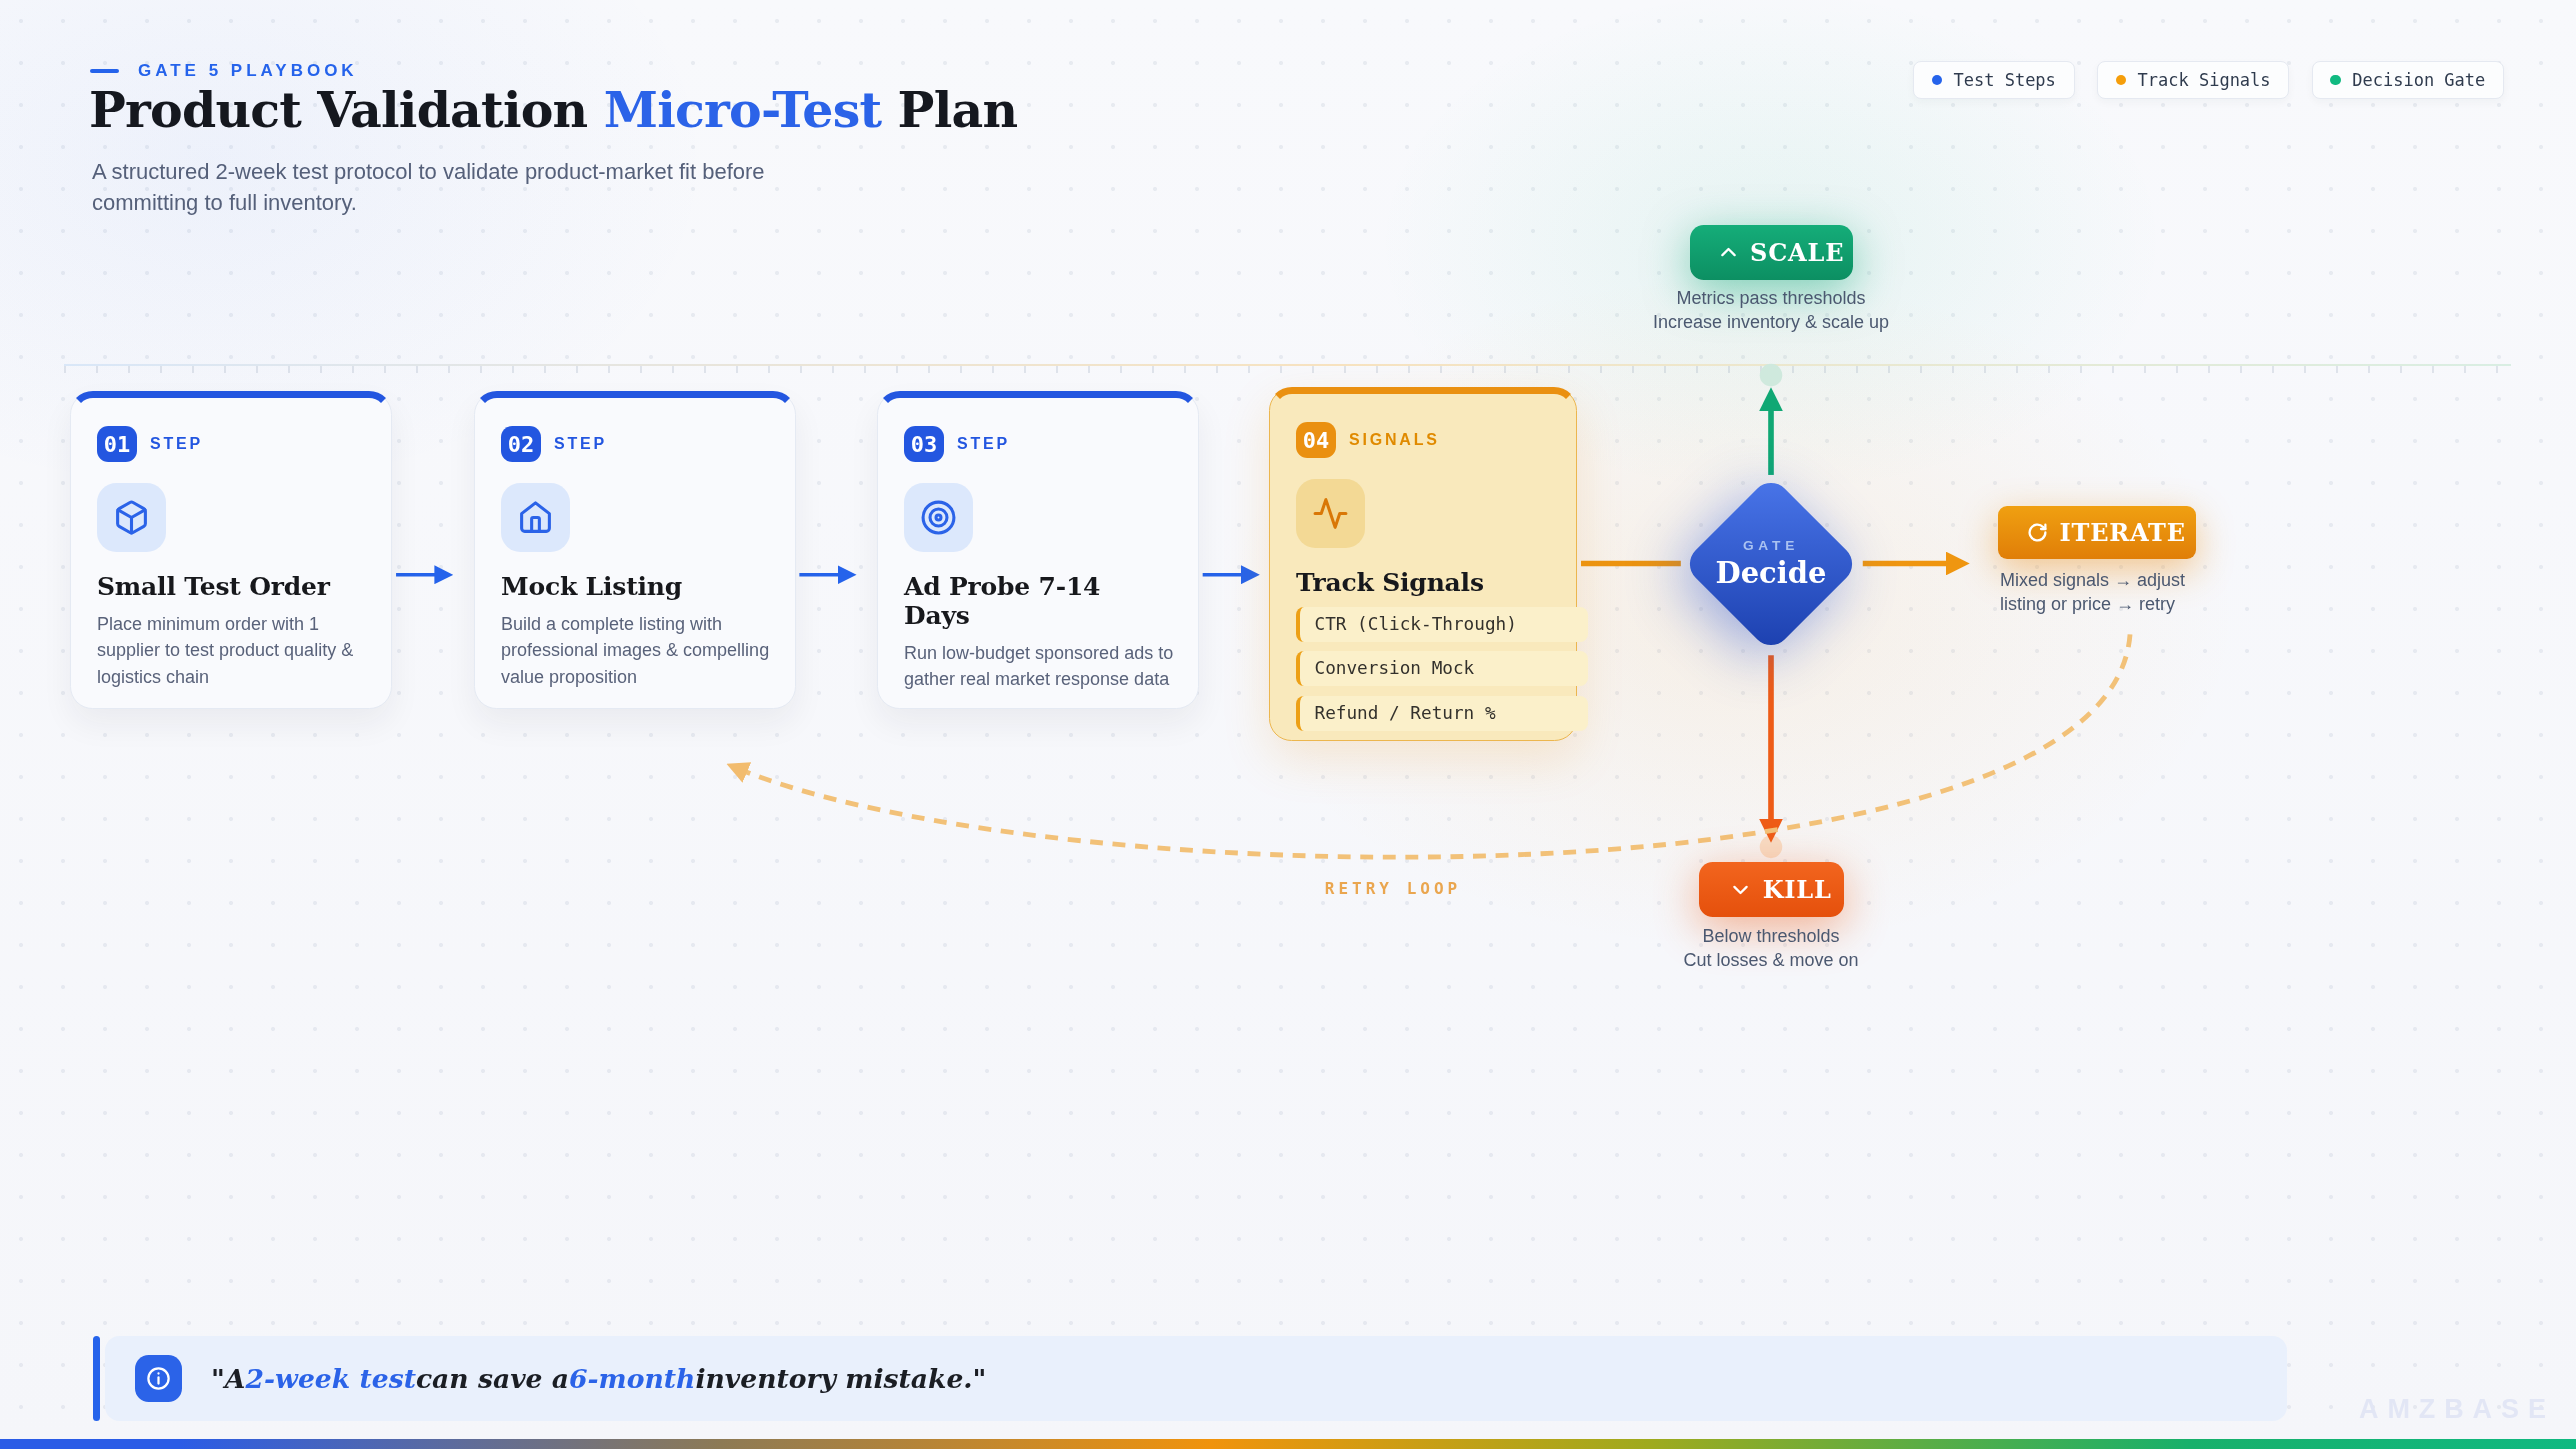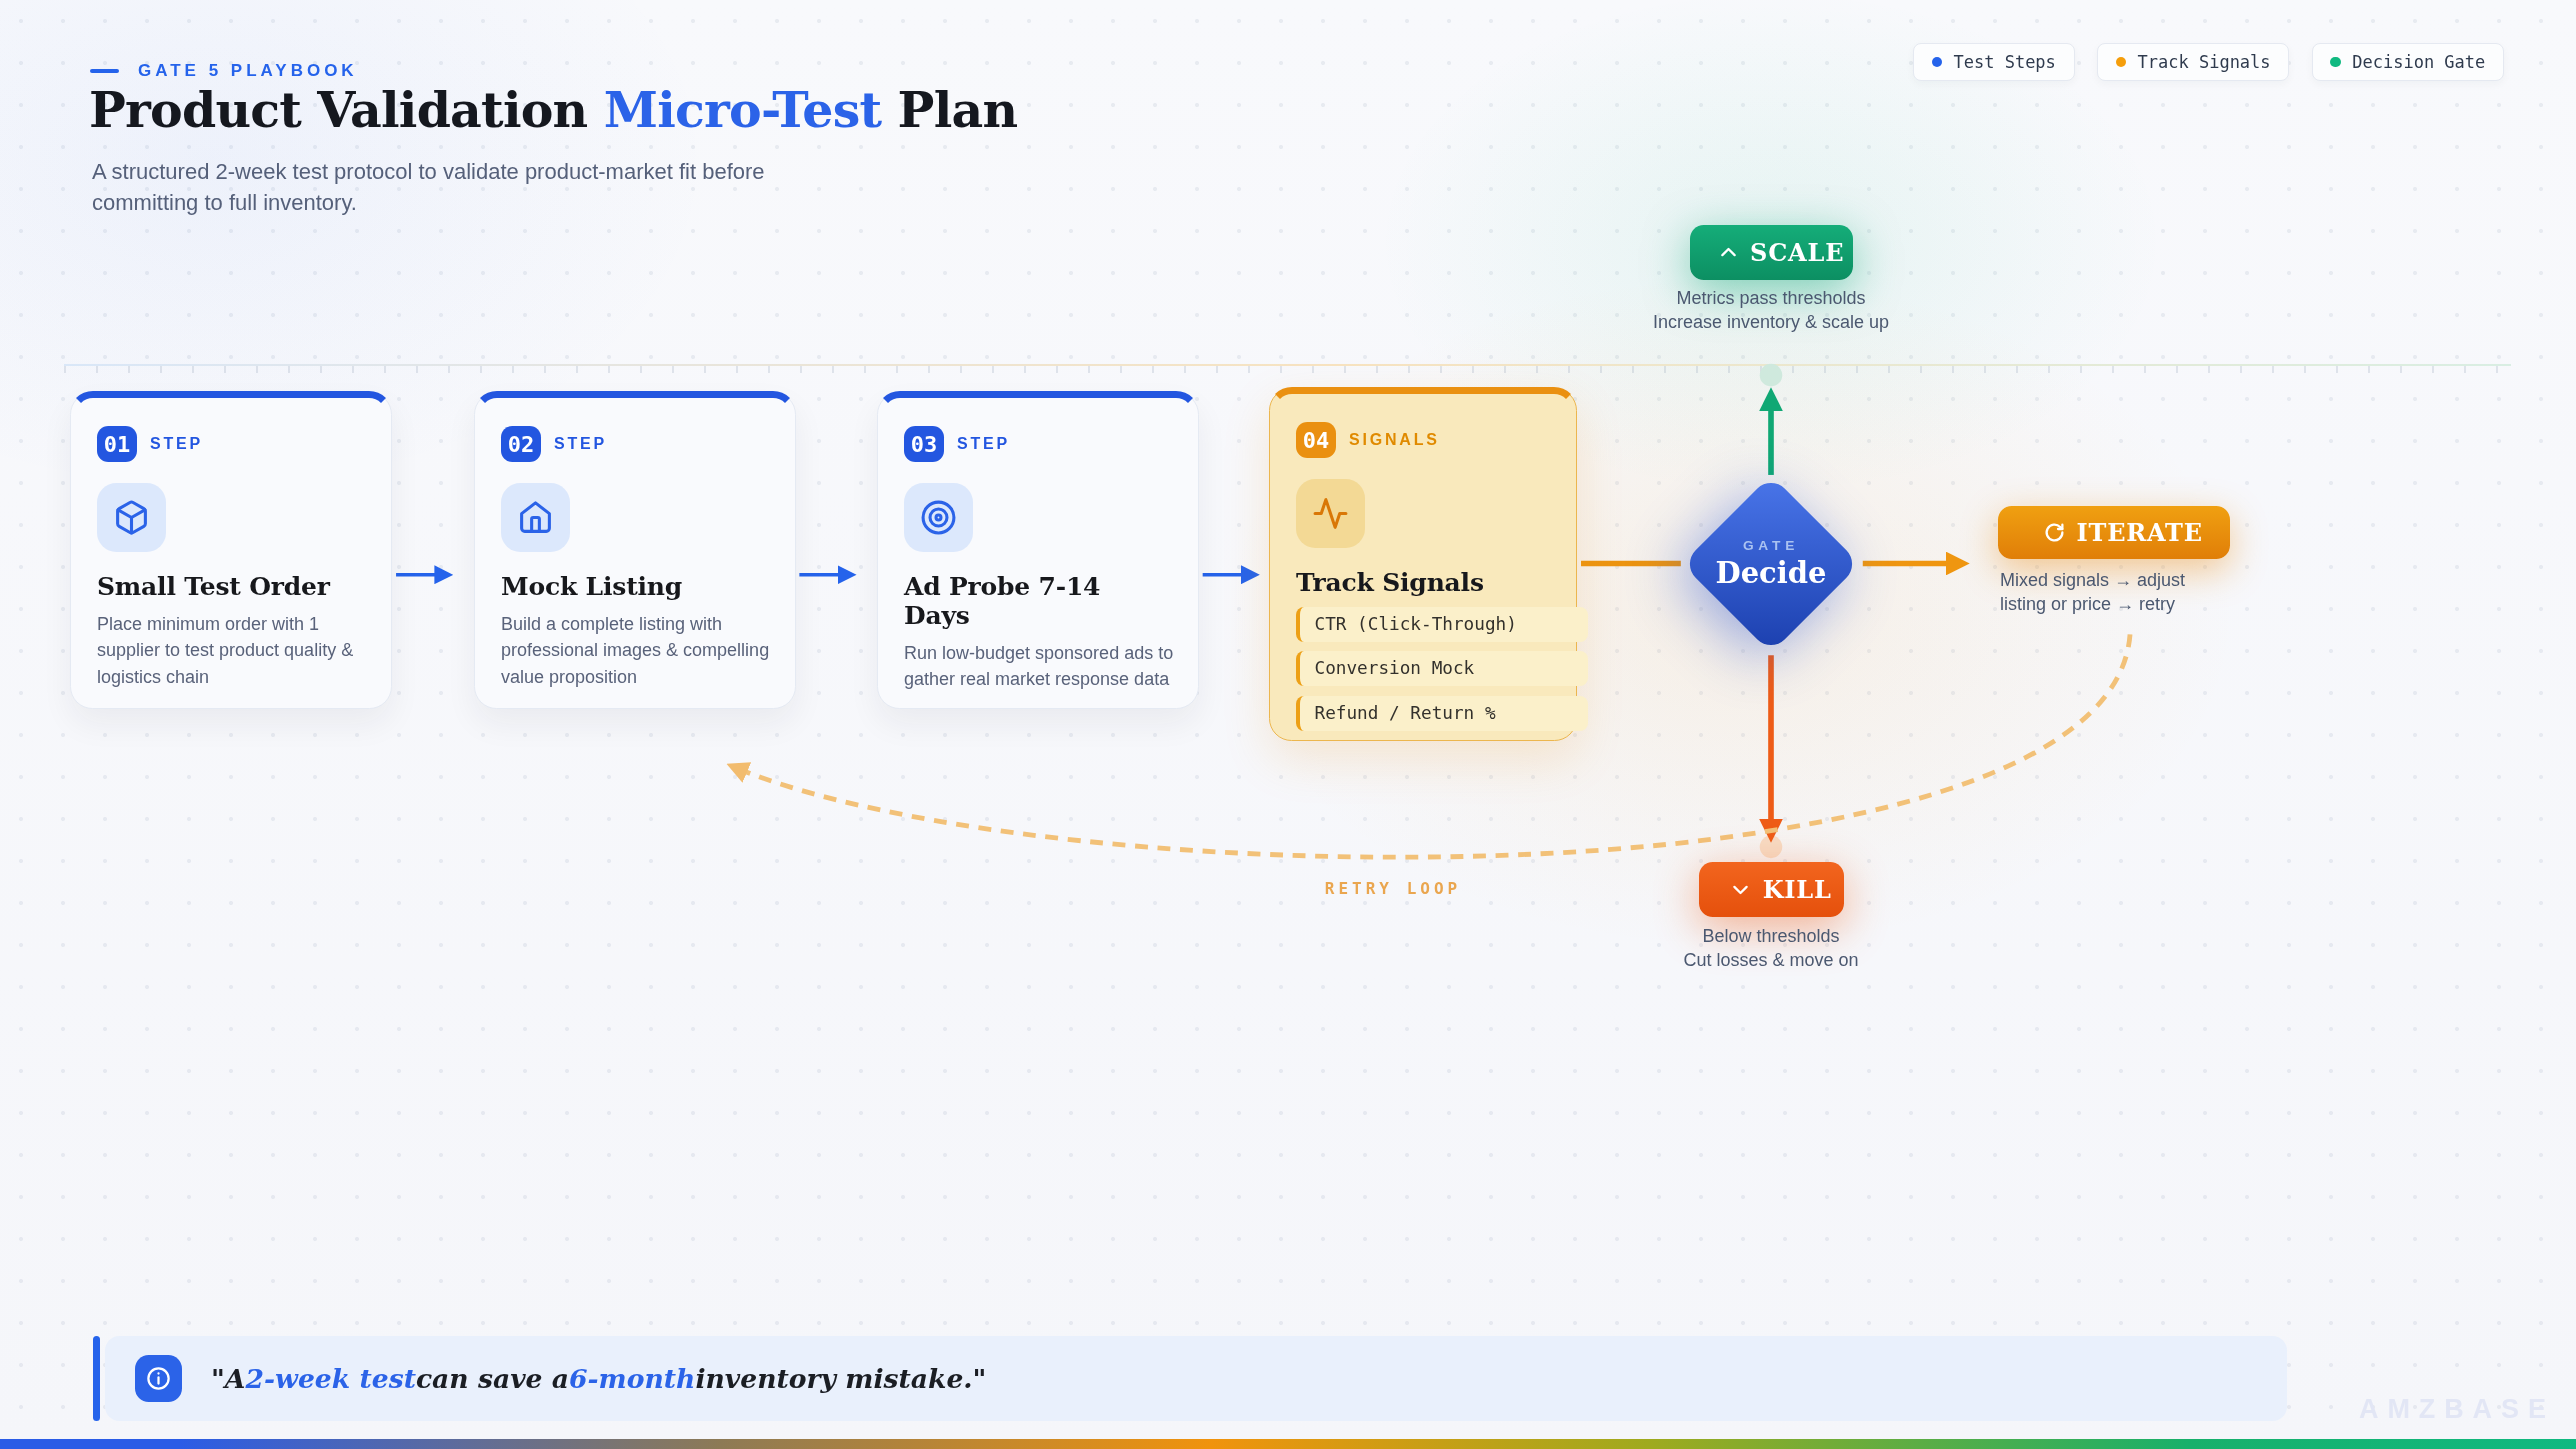--- a/index.html
+++ b/index.html
@@ -25,21 +25,21 @@
 
   
   .eyebrow{position:absolute;left:90px;top:61px;display:flex;align-items:center;gap:19px;}
   .eyebrow .dash{width:29px;height:4.8px;border-radius:2.4px;background:var(--blue);}
   .eyebrow .txt{font-size:17px;font-weight:bold;letter-spacing:4px;color:var(--blue);}
   .title{position:absolute;left:89px;top:81px;font-size:49px;font-weight:bold;color:var(--ink);letter-spacing:-0.8px;}
   .title .hl{color:#2b63e8;}
   .subtitle{position:absolute;left:92px;top:156px;width:708px;font-size:22px;line-height:31px;color:var(--slate);}
 
   
-  .legend{position:absolute;right:72px;top:43px;display:flex;gap:22.5px;}
+  .legend{position:absolute;right:72px;top:61px;display:flex;gap:22.5px;}
   .chip{display:flex;align-items:center;gap:11.3px;background:#fcfdfe;border:1.6px solid #e5e9f1;
     border-radius:8px;padding:8px 17.7px;font-size:17px;color:#2f3b4e;box-shadow:0 3.2px 8px rgba(30,41,59,.04);}
   .chip .dot{width:10.5px;height:10.5px;border-radius:50%;}
 
   
   .ruler{position:absolute;left:64px;top:364px;width:2447px;height:2px;
     background:linear-gradient(90deg,#d9e7f8,#f7e3c0 52%,#d9eee3 100%);}
   .ruler-ticks{position:absolute;left:64px;top:366px;width:2447px;height:7.2px;
     background:repeating-linear-gradient(90deg,rgba(148,163,184,.25) 0 1.6px,transparent 1.6px 32px);}
 
@@ -76,22 +76,22 @@
   .diamond .gate{font-size:13.7px;font-weight:bold;letter-spacing:4.8px;color:#aac2f1;}
   .diamond .decide{font-family:"DejaVu Serif","Liberation Serif",serif;font-size:29px;font-weight:bold;color:#fff;}
 
   
   .btn{position:absolute;display:flex;align-items:center;justify-content:center;gap:11.3px;
     border:none;border-radius:13.7px;color:#fff;cursor:pointer;
     font-family:"DejaVu Serif","Liberation Serif",serif;font-weight:bold;font-size:24px;letter-spacing:0.8px;padding-left:19px;}
   .btn svg{width:21px;height:21px;stroke:#fff;fill:none;stroke-width:2.6;stroke-linecap:round;stroke-linejoin:round;}
   .btn.scale{left:1690px;top:225px;width:163px;height:55px;
     background:linear-gradient(180deg,#15ad79,#0c8f62);box-shadow:0 11.3px 44px rgba(18,170,120,.5);}
-  .btn.iterate{left:1998px;top:506px;width:232px;height:53px;
-    background:linear-gradient(180deg,#f0a011,#e07e08);box-shadow:0 11.3px 36px rgba(235,140,20,.45);}
+  .btn.iterate{left:1998px;top:506px;width:198px;height:53px;
+    background:linear-gradient(180deg,#f0a011,#e07e08);box-shadow:0 11.3px 36px rgba(235,140,20,.45);border-radius:9px;}
   .btn.kill{left:1699px;top:862px;width:145px;height:55px;
     background:linear-gradient(180deg,#f2651e,#e5500c);box-shadow:0 11.3px 44px rgba(238,92,23,.45);}
   .caption{position:absolute;font-size:18px;line-height:24px;color:#4b5870;}
   .caption.center{text-align:center;width:386px;}
   .cap-scale{left:1578px;top:286px;}
   .cap-iterate{left:2000px;top:568px;}
   .cap-kill{left:1578px;top:924px;}
 
   .retry-label{position:absolute;left:1256px;top:879px;width:274px;text-align:center;
     font-size:16px;font-weight:bold;letter-spacing:4px;color:#eaa64f;}

